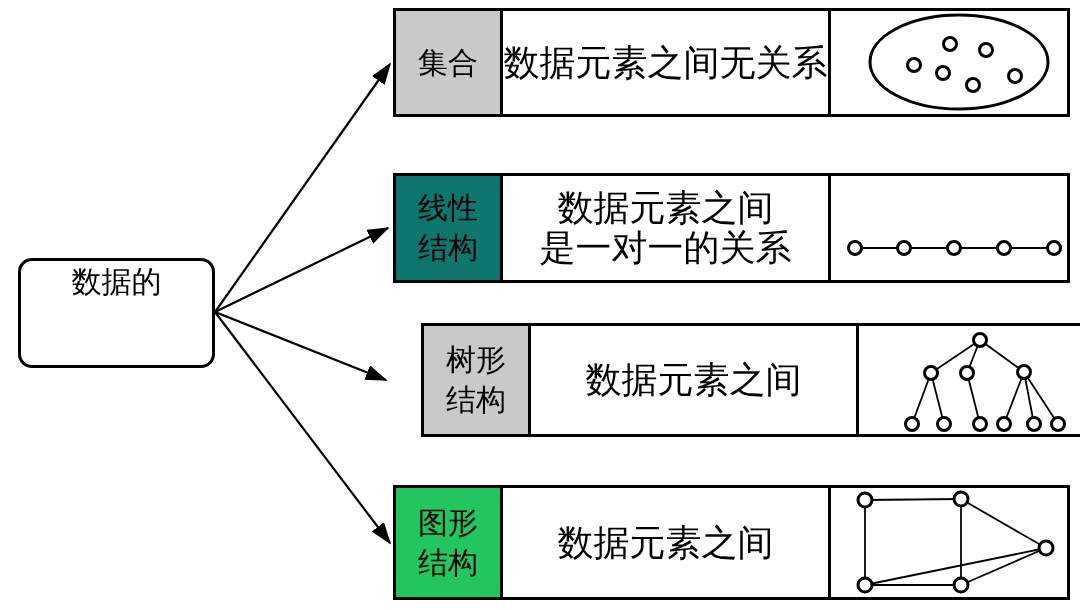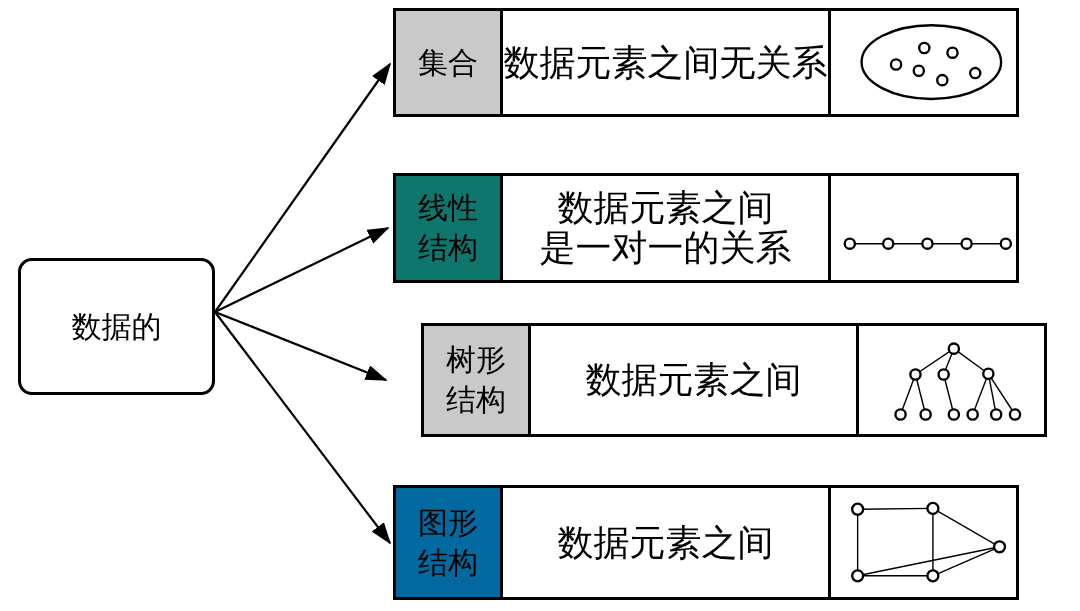--- a/index.html
+++ b/index.html
@@ -2,30 +2,30 @@
 <html><head>
 <meta charset="utf-8">
 <style>
   html,body{margin:0;padding:0;background:#ffffff;}
   #canvas{
     position:relative;width:1080px;height:611px;background:#ffffff;overflow:hidden;
     font-family:"Liberation Serif","DejaVu Serif",serif;color:#000;
   }
   
   #root-box{
-    position:absolute;left:18px;top:258px;width:197px;height:137px;
+    position:absolute;left:18px;top:258px;width:197px;height:110px;
     border:3.5px solid #000;border-radius:14px;box-sizing:border-box;
-    display:flex;justify-content:center;align-items:center;
+    display:flex;flex-direction:column;align-items:center;
     font-size:30px;line-height:41px;background:#fff;
   }
   
   #arrows{position:absolute;left:0;top:0;width:1080px;height:611px;pointer-events:none;}
   
   .row{
-    position:absolute;left:393px;width:626px;border:3px solid #000;
+    position:absolute;left:393px;width:677px;border:3px solid #000;
     box-sizing:border-box;display:flex;background:#fff;
   }
   .label-cell{
     width:107px;box-sizing:border-box;border-right:3px solid #000;
     display:flex;flex-direction:column;justify-content:center;align-items:center;
     font-size:30px;line-height:40px;text-align:center;
   }
   .desc-cell{
     width:328px;box-sizing:border-box;border-right:3px solid #000;
     display:flex;flex-direction:column;justify-content:center;align-items:center;
@@ -127,21 +127,21 @@
         <circle class="node" cx="85" cy="98" r="6.5"></circle>
         <circle class="node" cx="121" cy="98" r="6.5"></circle>
         <circle class="node" cx="145" cy="98" r="6.5"></circle>
         <circle class="node" cx="175" cy="98" r="6.5"></circle>
         <circle class="node" cx="199" cy="98" r="6.5"></circle>
       </svg>
     </div>
   </div>
 
   <div class="row" style="top:485px;height:115px;">
-    <div class="label-cell" style="background:#0369a1;">
+    <div class="label-cell" style="background:#22c55e;">
       <span>图形</span>
       <span>结构</span>
     </div>
     <div class="desc-cell">
       <span>数据元素之间</span>
     </div>
     <div class="illus-cell">
       <svg viewBox="0 0 236 109" preserveAspectRatio="xMidYMid meet">
         <line class="edge" x1="34" y1="12" x2="130" y2="11"></line>
         <line class="edge" x1="34" y1="12" x2="34" y2="97"></line>

